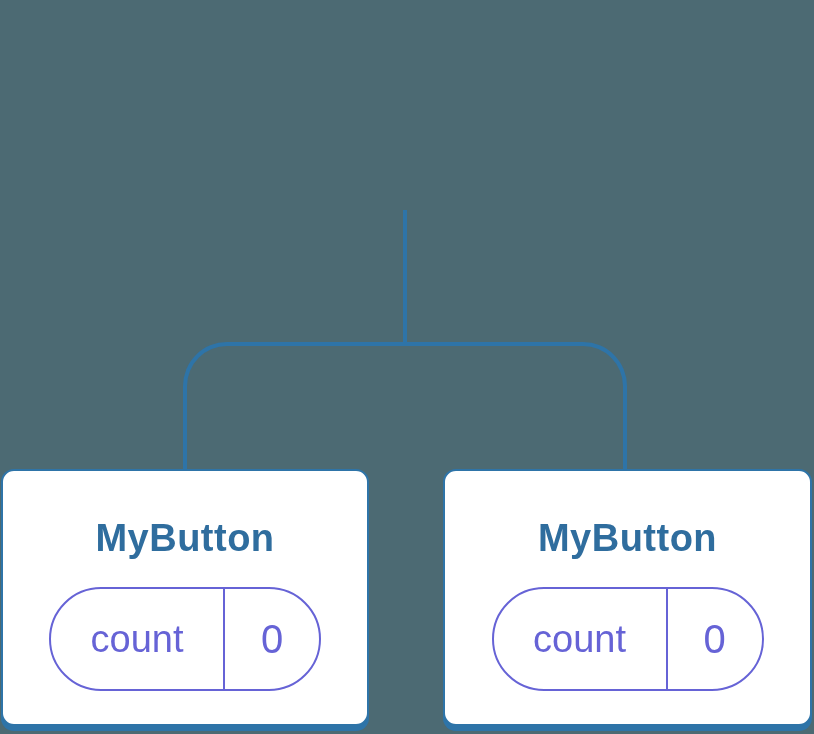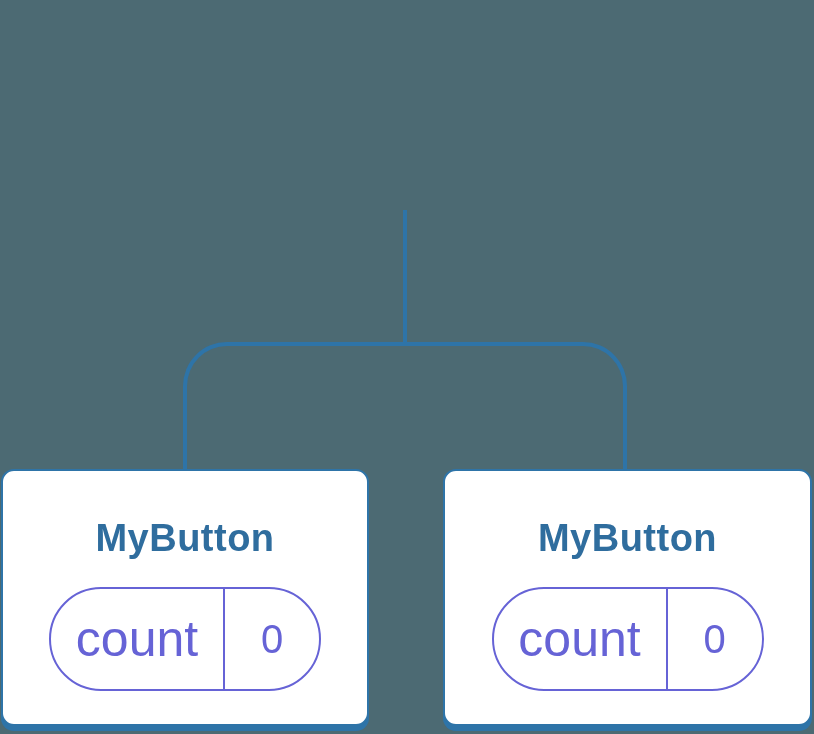--- a/index.html
+++ b/index.html
@@ -83,21 +83,21 @@
     overflow: hidden;
     background: #ffffff;
   }
   .pill-key {
     width: 174px;
     border-right: 2px solid var(--purple);
     display: flex;
     align-items: center;
     justify-content: center;
     color: var(--purple);
-    font-size: 50px;
+    font-size: 38px;
     font-weight: 400;
   }
   .pill-value {
     flex: 1;
     display: flex;
     align-items: center;
     justify-content: center;
     color: var(--purple);
     font-size: 40px;
     font-weight: 400;

